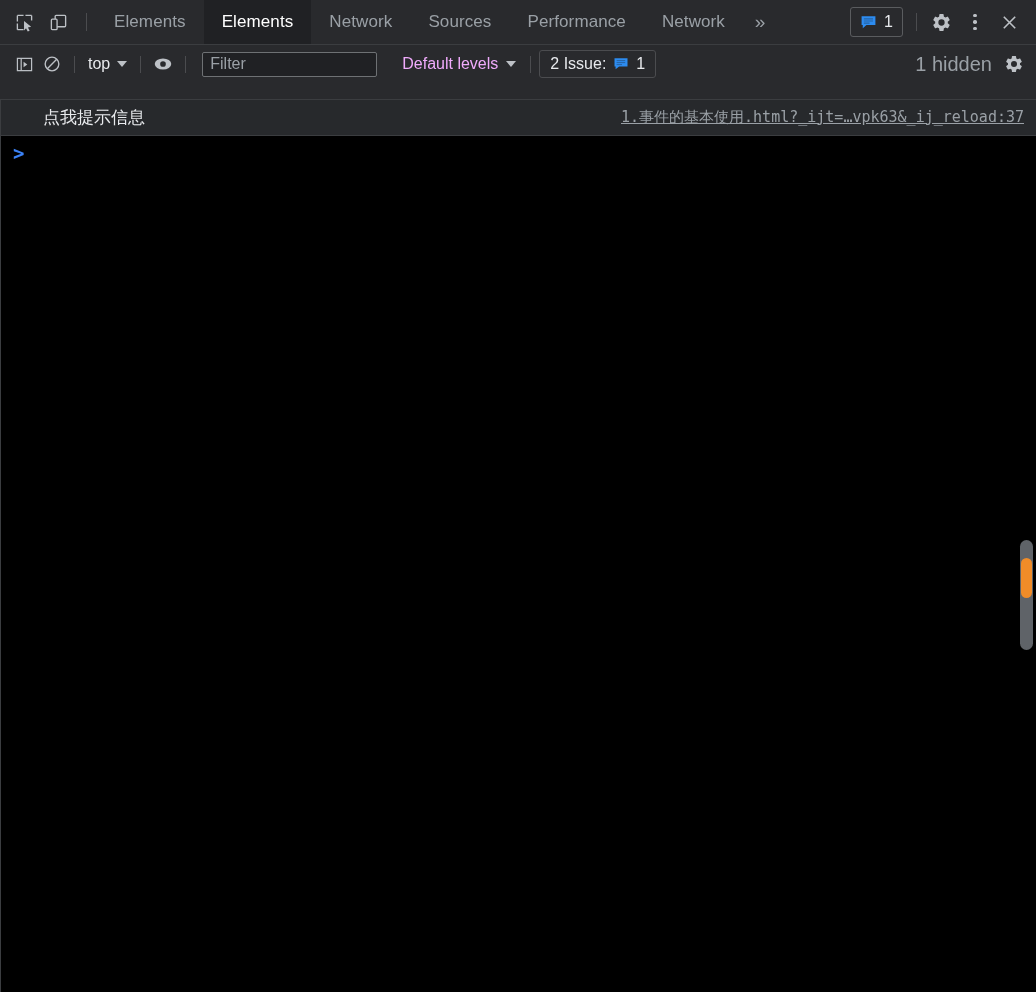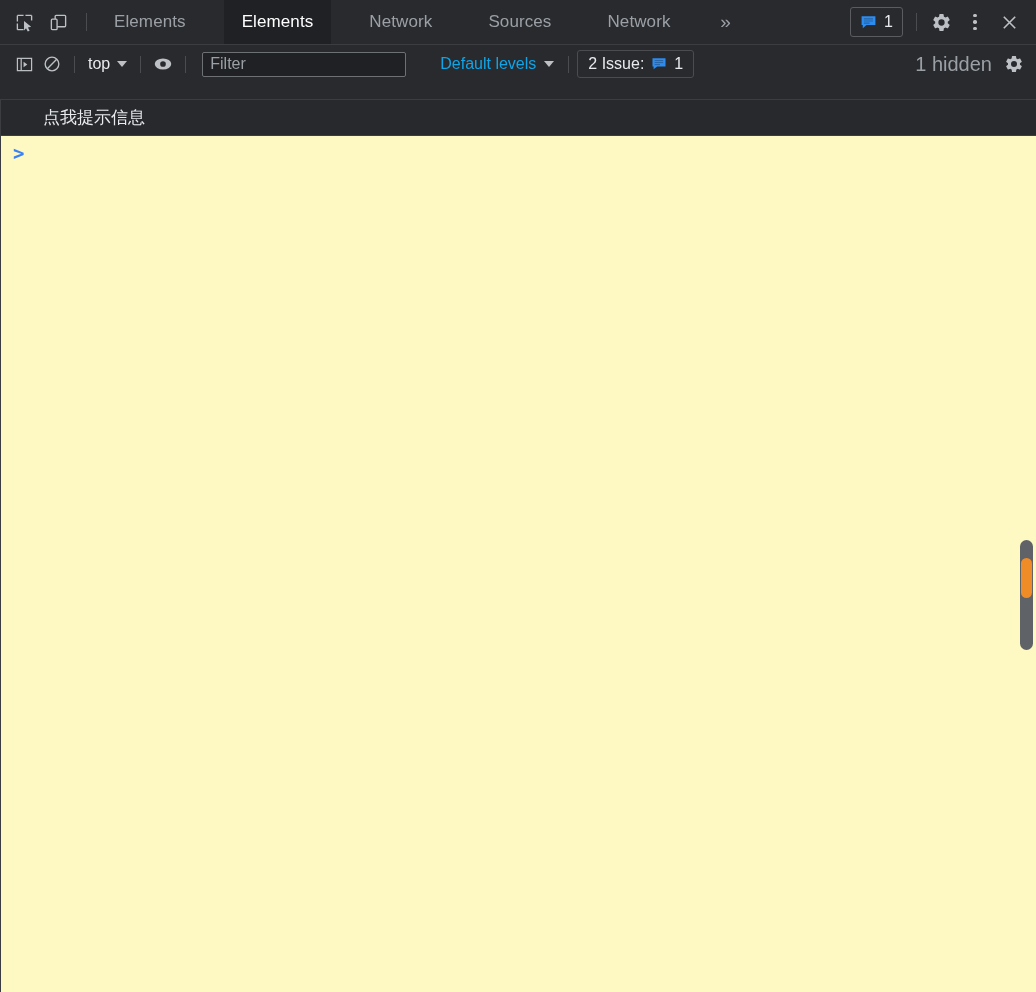--- a/index.html
+++ b/index.html
@@ -53,21 +53,20 @@
     width: 1px;
     height: 18px;
     background: #4b4c4f;
     margin: 0 9px;
     align-self: center;
   }
   .tabs {
     display: flex;
     align-items: stretch;
     flex: 0 0 auto;
-    gap: 20px;
   }
   .tab {
     display: flex;
     align-items: center;
     padding: 0 18px;
     font-size: 17px;
     color: #9aa0a6;
     cursor: pointer;
     white-space: nowrap;
     letter-spacing: .1px;
@@ -157,43 +156,43 @@
     font-size: 16px;
   }
   .caret {
     width: 0;
     height: 0;
     border-left: 5px solid transparent;
     border-right: 5px solid transparent;
     border-top: 6px solid #bdc1c6;
   }
   .filter-input {
-    width: 204px;
+    width: 175px;
     height: 25px;
     background: #202124;
     border: 1px solid #6e7174;
     border-radius: 2px;
     color: #e8eaed;
     font-size: 16px;
     font-family: "Liberation Sans", sans-serif;
     padding: 0 7px;
     margin-left: 8px;
     outline: none;
     box-sizing: border-box;
   }
   .filter-input::placeholder { color: #9aa0a6; }
   .levels-select {
     display: flex;
     align-items: center;
     gap: 8px;
-    color: #0ea5e9;
+    color: #f0abfc;
     font-size: 16px;
     cursor: pointer;
     padding: 0 6px;
-    margin-left: 28px;
+    margin-left: 19px;
   }
   .issue-button {
     display: flex;
     align-items: center;
     gap: 7px;
     height: 26px;
     padding: 0 10px;
     border: 1px solid #4b4c4f;
     border-radius: 3px;
     cursor: pointer;
@@ -204,21 +203,21 @@
   .hidden-count {
     color: #9aa0a6;
     font-size: 20px;
     white-space: nowrap;
   }
   .toolbar-spacer { flex: 1 1 auto; }
 
   
   .console-body {
     flex: 1 1 auto;
-    background: #fef9c3;
+    background: #000000;
     border-left: 1px solid #3b3d40;
     position: relative;
     overflow: hidden;
   }
   .msg-row {
     display: flex;
     align-items: center;
     justify-content: space-between;
     background: #27292c;
     border-bottom: 1px solid #3b3d40;
@@ -303,20 +302,21 @@
         </svg>
       </div>
       <div class="vdiv"></div>
     </div>
 
     <div class="tabs">
       <div class="tab">Elements</div>
       <div class="tab active">Elements</div>
       <div class="tab">Network</div>
       <div class="tab">Sources</div>
+      <div class="tab">Performance</div>
       <div class="tab">Network</div>
       <div class="tab-more">»</div>
     </div>
 
     <div class="tabbar-right">
       <div class="issues-badge">
         <svg width="17" height="17" viewBox="0 0 16 16">
           <path d="M1.5 2.2 h13 v8.2 h-8.4 L2.6 13.3 V10.4 H1.5 Z" fill="#2d8cf0"></path>
           <path d="M3.6 4.6 h8.6 M3.6 6.6 h8.6 M3.6 8.6 h5.4" stroke="#1a1a1a" stroke-width="1" opacity=".35"></path>
         </svg>
@@ -390,20 +390,21 @@
       <svg width="20" height="20" viewBox="0 0 24 24">
         <path fill="#bdc1c6" d="M19.14 12.94a7.07 7.07 0 0 0 .06-.94 7.07 7.07 0 0 0-.06-.94l2.03-1.58a.5.5 0 0 0 .12-.62l-1.92-3.32a.5.5 0 0 0-.6-.22l-2.39.96a7.1 7.1 0 0 0-1.62-.94l-.36-2.54a.5.5 0 0 0-.5-.42h-3.84a.5.5 0 0 0-.5.42l-.36 2.54c-.59.24-1.13.56-1.62.94l-2.39-.96a.5.5 0 0 0-.6.22L2.67 8.86a.5.5 0 0 0 .12.62l2.03 1.58a7.2 7.2 0 0 0 0 1.88l-2.03 1.58a.5.5 0 0 0-.12.62l1.92 3.32c.12.22.38.3.6.22l2.39-.96c.5.38 1.03.7 1.62.94l.36 2.54c.04.24.25.42.5.42h3.84c.25 0 .46-.18.5-.42l.36-2.54c.59-.24 1.13-.56 1.62-.94l2.39.96c.22.08.48 0 .6-.22l1.92-3.32a.5.5 0 0 0-.12-.62ZM12 15.6A3.6 3.6 0 1 1 15.6 12 3.6 3.6 0 0 1 12 15.6Z"></path>
       </svg>
     </div>
   </div>
 
   <div class="console-body">
 
     <div class="msg-row">
       <span class="msg-text">点我提示信息</span>
+      <span class="msg-source">1.事件的基本使用.html?_ijt=…vpk63&amp;_ij_reload:37</span>
     </div>
 
     <div class="prompt-row">
       <span class="prompt-caret">&gt;</span>
       <div class="prompt-input" contenteditable="true" style=""></div>
     </div>
 
     <div class="scrollbar">
       <div class="scrollbar-thumb"></div>
     </div>

